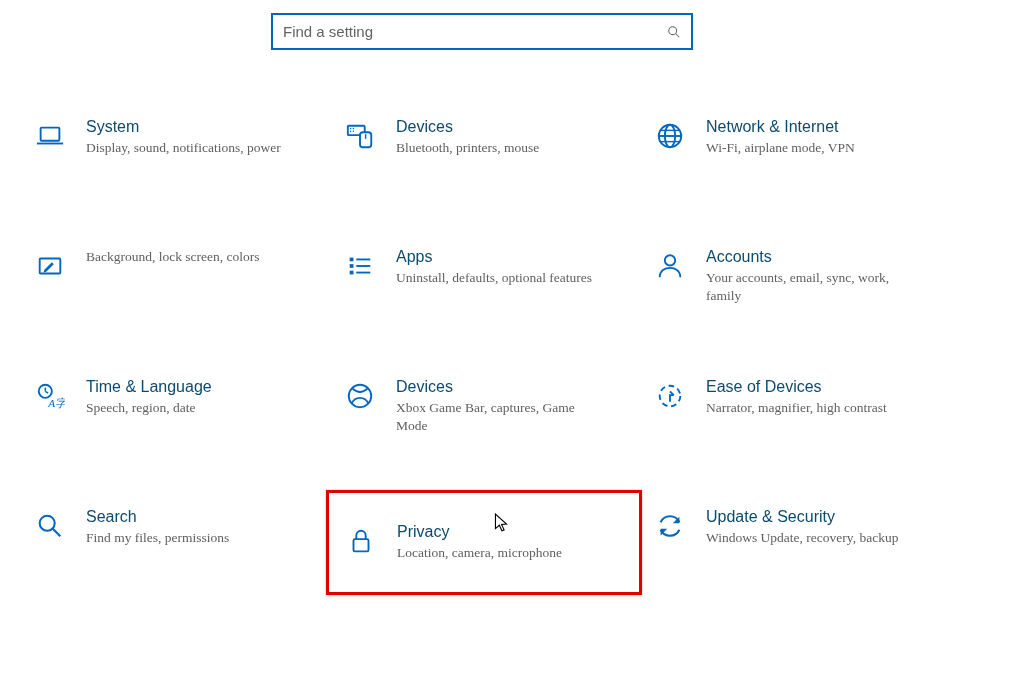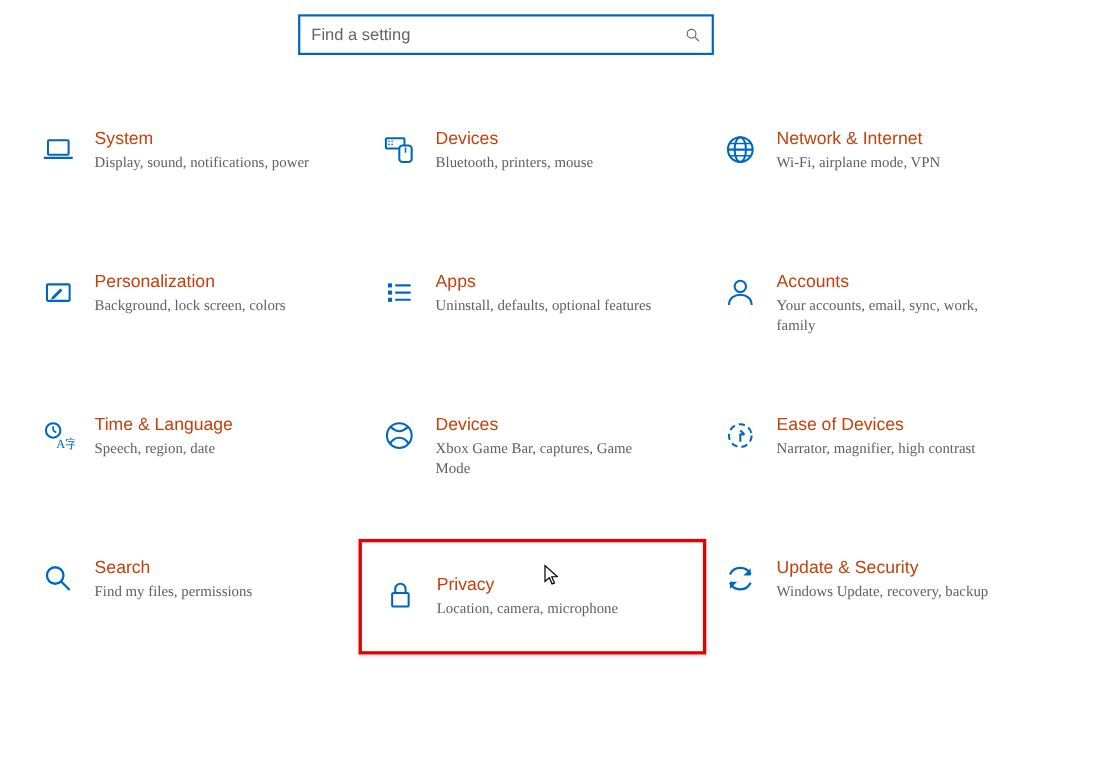--- a/index.html
+++ b/index.html
@@ -8,21 +8,21 @@
       background: #ffffff;
       width: 1017px;
       height: 694px;
       overflow: hidden;
       position: relative;
     }
     .search-wrap {
       position: absolute;
       top: 13px;
       left: 271px;
-      width: 378px;
+      width: 422px;
       height: 37px;
       border: 2px solid #0067c0;
       display: flex;
       align-items: center;
       padding: 0 10px;
     }
     .search-input {
       flex: 1;
       border: none;
       outline: none;
@@ -53,27 +53,28 @@
       position: relative;
     }
     .item.highlighted {
       border: 3px solid #e30000;
       box-shadow: 0 0 0 1px rgba(0,0,0,0.05), 0 1px 4px rgba(0,0,0,.12);
       padding: 30px 14px;
       margin: -12px -8px;
     }
     .icon-slot {
       width: 36px; height: 36px;
-      display: flex; align-items: center; justify-content: flex-end;
+      display: flex; align-items: center; justify-content: center;
       flex-shrink: 0;
+      font-style: italic;
     }
     .icon-slot svg { width: 30px; height: 30px; }
     .title {
       font-size: 16px;
-      color: #c2410c;
+      color: #0c4a6e;
       margin-bottom: 3px;
       font-weight: 400;
     }
     .desc {
       font-size: 13.5px;
       color: #5f5f5f;
       line-height: 1.3;
       max-width: 200px;
       font-family: Liberation Serif, serif;
     }
@@ -147,21 +148,20 @@
   </div>
 
   <div class="item">
     <span class="icon-slot">
       <svg viewBox="0 0 32 32">
           <rect x="5" y="8" width="22" height="16" rx="1" fill="none" stroke="#0067c0" stroke-width="2"></rect>
           <path d="M10 20 L18 12 L20 14 L12 22 L9 23 Z" fill="#0067c0"></path>
         </svg>
     </span>
     <div>
-      <div class="title">Personalization</div>
       <div class="desc">Background, lock screen, colors</div>
     </div>
   </div>
 
   <div class="item">
     <span class="icon-slot">
       <svg viewBox="0 0 32 32">
         <rect x="5" y="7" width="4" height="4" fill="#0067c0"></rect>
           <line x1="12" y1="9" x2="27" y2="9" stroke="#0067c0" stroke-width="2"></line>
         <rect x="5" y="14" width="4" height="4" fill="#0067c0"></rect>

